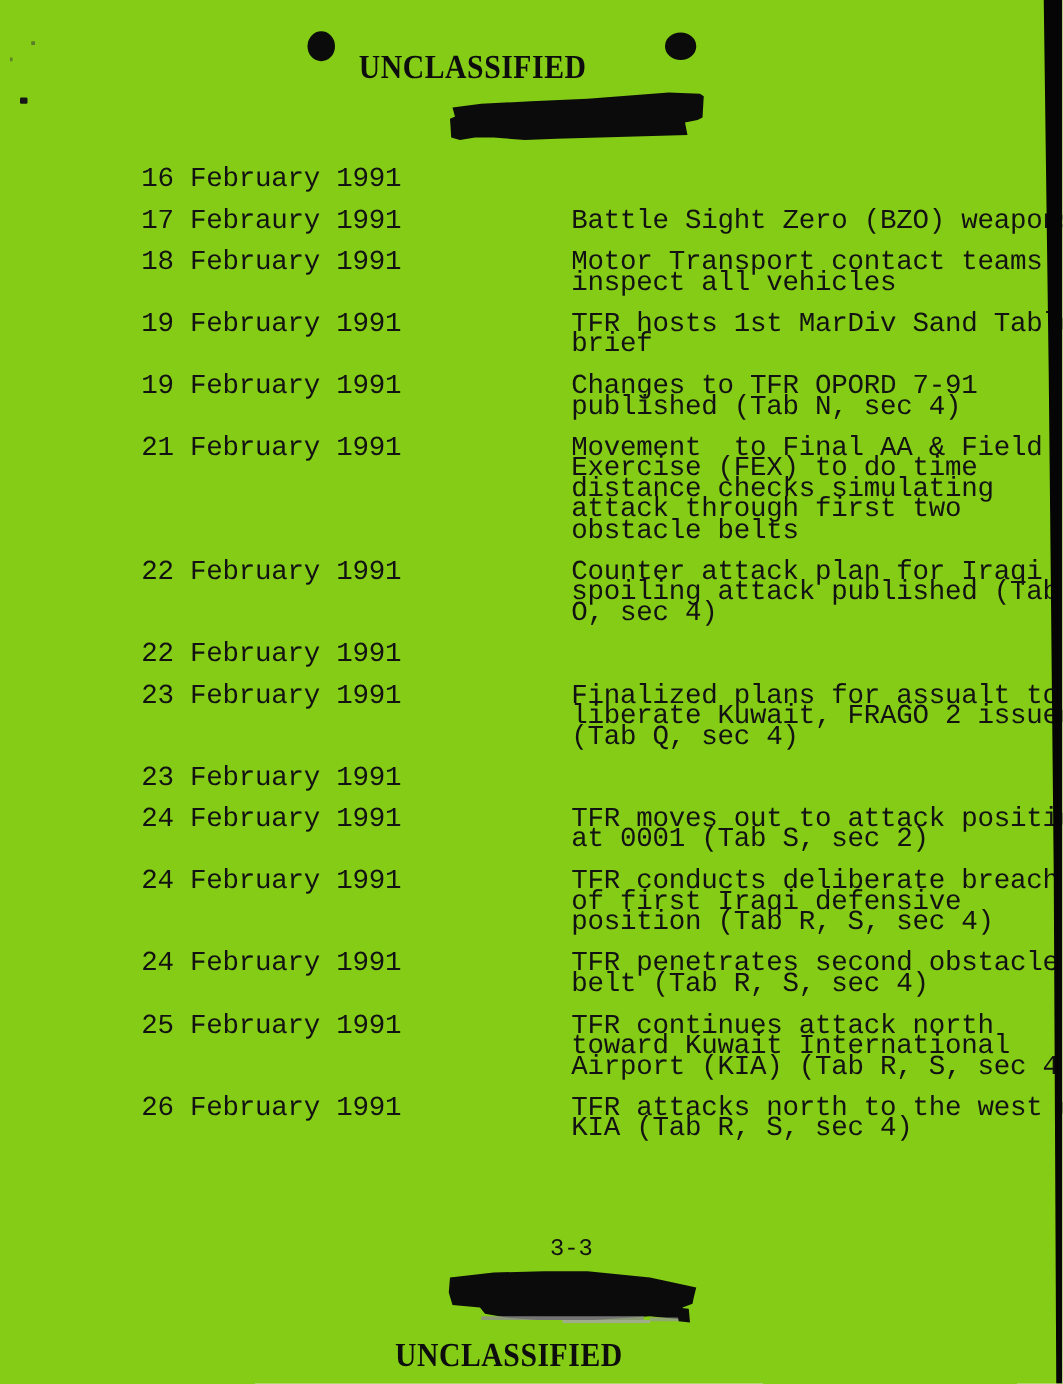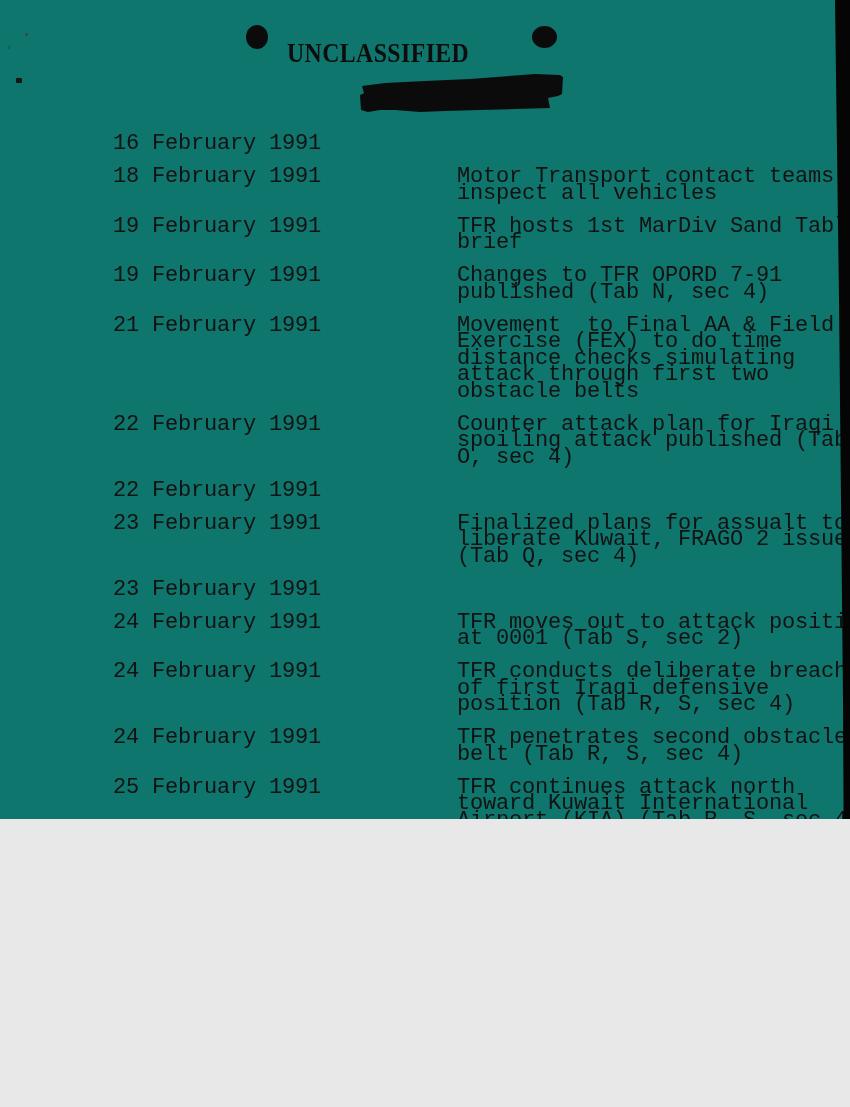--- a/index.html
+++ b/index.html
@@ -3,22 +3,22 @@
 <meta charset="utf-8">
 <style>
   html, body {
     margin: 0;
     padding: 0;
     background: #e8e8e8;
   }
   .page {
     position: relative;
     width: 850px;
-    height: 819px;
-    background: #0f766e;
+    height: 1107px;
+    background: #84cc16;
     overflow: hidden;
     font-family: "Liberation Mono", "DejaVu Sans Mono", monospace;
     color: #121212;
   }
 
   
   .classification {
     position: absolute;
     font-family: "Liberation Serif", "DejaVu Serif", serif;
     font-weight: bold;
@@ -99,20 +99,24 @@
       <polygon fill="#0b0b0b" points="7,18 30,15 70,13 115,11 180,6 205,7 208,9 207,26 203,28 193,30 195,40 160,41 125,42 90,43 65,44 40,42 25,42 13,44 8,40 9,33 10,29"></polygon>
       <polygon fill="#0b0b0b" points="5,27 12,24 13,44 6,42"></polygon>
     </svg>
   </div>
 
   <div class="timeline">
     <div class="timeline-row">
       <div class="event-date">16 February 1991</div>
     </div>
 
+    <div class="timeline-row">
+      <div class="event-date">17 Febraury 1991</div>
+      <div class="event-description">Battle Sight Zero (BZO) weapons</div>
+    </div>
 
     <div class="timeline-row">
       <div class="event-date">18 February 1991</div>
       <div class="event-description">Motor Transport contact teams
 inspect all vehicles</div>
     </div>
 
     <div class="timeline-row">
       <div class="event-date">19 February 1991</div>
       <div class="event-description">TFR hosts 1st MarDiv Sand Table
@@ -175,20 +179,25 @@
 belt (Tab R, S, sec 4)</div>
     </div>
 
     <div class="timeline-row">
       <div class="event-date">25 February 1991</div>
       <div class="event-description">TFR continues attack north
 toward Kuwait International
 Airport (KIA) (Tab R, S, sec 4)</div>
     </div>
 
+    <div class="timeline-row">
+      <div class="event-date">26 February 1991</div>
+      <div class="event-description">TFR attacks north to the west of
+KIA (Tab R, S, sec 4)</div>
+    </div>
   </div>
 
   <div class="page-number">3-3</div>
 
   <div class="redaction" style="left:355px; top:1012px;">
     <svg width="212" height="55" viewBox="0 0 212 55" xmlns="http://www.w3.org/2000/svg">
       <polygon fill="#0b0b0b" points="5,10 40,6 80,5 115,5 165,10 202,18 200,26 199,31 191,34 194,44 165,41 120,44 75,44 50,42 33,39 29,34 7,32 4,22"></polygon>
       <rect x="30" y="41" width="130" height="3" fill="#8f8f8f" opacity="0.8"></rect>
       <rect x="95" y="44" width="70" height="2.5" fill="#a8a8a8" opacity="0.8"></rect>
       <rect x="165" y="42" width="30" height="3" fill="#9a9a9a" opacity="0.7"></rect>

